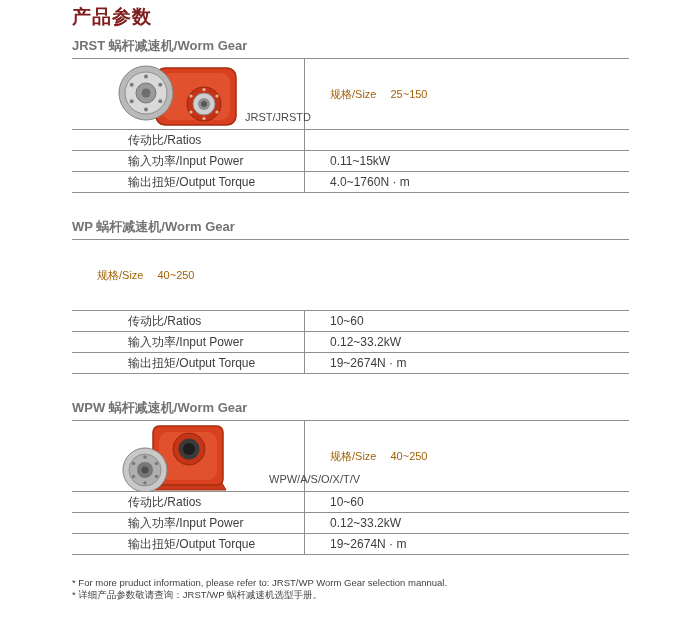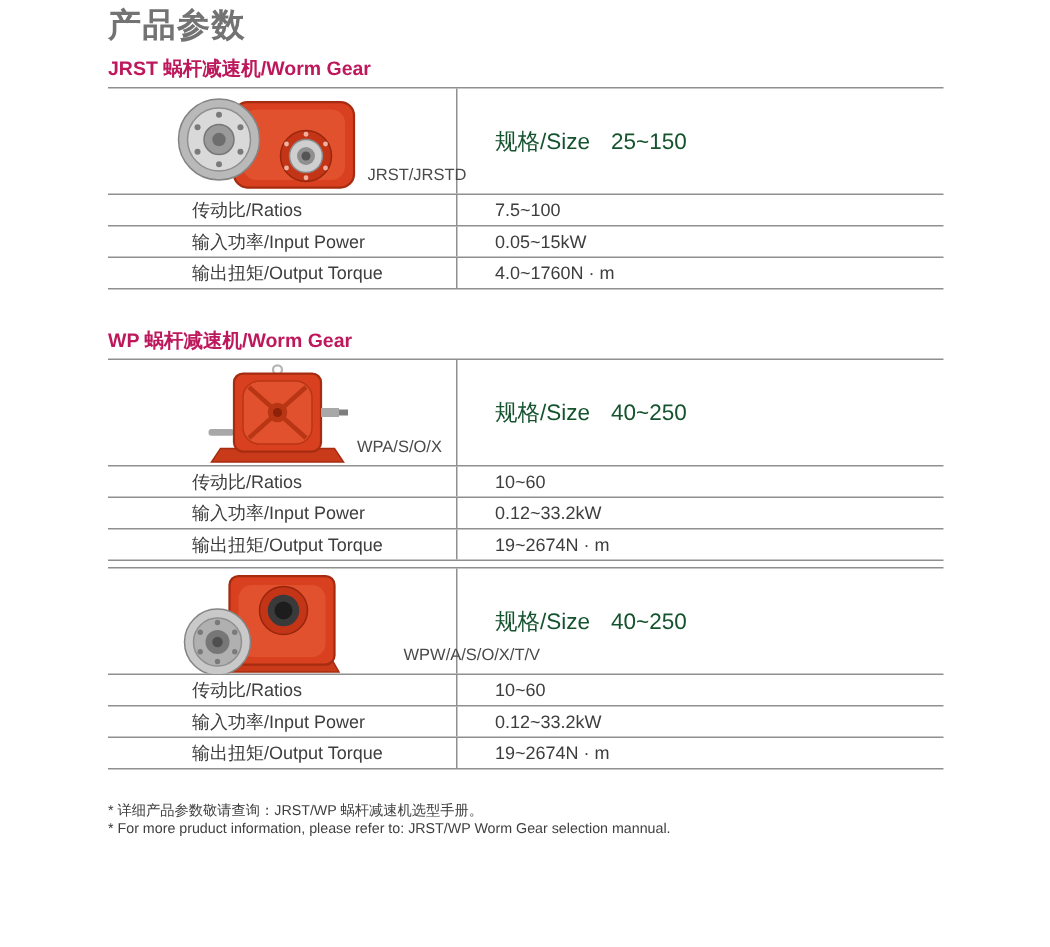--- a/index.html
+++ b/index.html
@@ -7,34 +7,34 @@
     width:700px;height:631px;
     background:#ffffff;
     font-family:"Liberation Sans", sans-serif;
     color:#3d3d3d;
     overflow:hidden;
   }
   .content{width:557px;margin-left:72px;}
 
   .page-title-zh{
     margin:7px 0 0 0;
-    font-size:22px;line-height:20px;
-    font-weight:bold;color:#737373;
+    font-size:19px;line-height:20px;
+    font-weight:bold;color:#7f1d1d;
     letter-spacing:1px;
   }
   .page-title-en{
     margin:1px 0 0 0;
     font-size:14.5px;line-height:18px;
     font-weight:normal;color:#2d2d2d;
   }
 
   .section-heading{
     margin:11px 0 0 0;
     font-size:13px;line-height:16px;
-    font-weight:bold;color:#be185d;
+    font-weight:bold;color:#737373;
   }
   .section + .section .section-heading{margin-top:26px;}
   .section-wpw .section-heading{margin-top:28px;}
 
   .spec-table{
     margin-top:4px;
     border-top:1px solid #8f8f8f;
     border-bottom:1px solid #8f8f8f;
     width:557px;
   }
@@ -54,21 +54,21 @@
   .image-row{height:70px;}
   .image-row .cell-left{
     align-items:flex-start;
     padding:0;
   }
   .data-row{height:20px;font-size:12px;}
   .data-row .cell-left{padding-left:56px;width:176px;}
   .label{color:#3d3d3d;}
   .value{color:#3d3d3d;}
 
-  .size-line{font-size:15px;color:#14532d;}
+  .size-line{font-size:11px;color:#a16207;}
   .size-value{margin-left:14px;}
 
   .product-figure{display:flex;align-items:flex-end;height:70px;}
   .figure-jrst{margin-left:46px;}
   .figure-wp{margin-left:66px;}
   .figure-wpw{margin-left:46px;gap:28px;}
   .img-caption{
     font-size:11px;color:#4a4a4a;
     margin:0 0 6px 5px;white-space:nowrap;
   }
@@ -121,54 +121,36 @@
           </div>
         </div>
         <div class="cell-right">
           <span class="size-line">
             <span>规格/Size</span><span class="size-value">25~150</span>
           </span>
         </div>
       </div>
       <div class="row data-row">
         <div class="cell-left label">传动比/Ratios</div>
-        <div class="cell-right value">7.5~100</div>
       </div>
       <div class="row data-row">
         <div class="cell-left label">输入功率/Input Power</div>
-        <div class="cell-right value">0.05~15kW</div>
+        <div class="cell-right value">0.11~15kW</div>
       </div>
       <div class="row data-row">
         <div class="cell-left label">输出扭矩/Output Torque</div>
         <div class="cell-right value">4.0~1760N · m</div>
       </div>
     </div>
   </div>
 
   <div class="section section-wp">
     <h3 class="section-heading">WP 蜗杆减速机/Worm Gear</h3>
     <div class="spec-table">
       <div class="row image-row">
-        <div class="cell-left">
-          <div class="product-figure figure-wp">
-            <svg width="95" height="68" viewBox="0 0 95 68">
-              <circle cx="47" cy="4.5" r="3" fill="none" stroke="#b5b5b5" stroke-width="1.5"></circle>
-              <rect x="1" y="44" width="17" height="4.5" rx="2" fill="#a8a8a8"></rect>
-              <path d="M9,57 L85,57 L91,66 L3,66 Z" fill="#c93a1a" stroke="#a52c10"></path>
-              <rect x="18" y="7" width="58" height="52" rx="6" fill="#d8401f" stroke="#a52c10" stroke-width="1.5"></rect>
-              <rect x="24" y="12" width="46" height="42" rx="11" fill="#e1512e" stroke="#b93615"></rect>
-              <path d="M28,16 L66,50 M66,16 L28,50" stroke="#b93615" stroke-width="3" fill="none"></path>
-              <circle cx="47" cy="33" r="6.5" fill="#b93615"></circle>
-              <circle cx="47" cy="33" r="3" fill="#8f2108"></circle>
-              <rect x="76" y="30" width="12" height="6" fill="#a8a8a8"></rect>
-              <rect x="88" y="31" width="6" height="4" fill="#7e7e7e"></rect>
-            </svg>
-            <span class="img-caption">WPA/S/O/X</span>
-          </div>
-        </div>
         <div class="cell-right">
           <span class="size-line">
             <span>规格/Size</span><span class="size-value">40~250</span>
           </span>
         </div>
       </div>
       <div class="row data-row">
         <div class="cell-left label">传动比/Ratios</div>
         <div class="cell-right value">10~60</div>
       </div>
@@ -177,20 +159,21 @@
         <div class="cell-right value">0.12~33.2kW</div>
       </div>
       <div class="row data-row">
         <div class="cell-left label">输出扭矩/Output Torque</div>
         <div class="cell-right value">19~2674N · m</div>
       </div>
     </div>
   </div>
 
   <div class="section section-wpw">
+    <h3 class="section-heading">WPW 蜗杆减速机/Worm Gear</h3>
     <div class="spec-table">
       <div class="row image-row">
         <div class="cell-left">
           <div class="product-figure figure-wpw">
             <svg width="118" height="68" viewBox="0 0 118 68">
               <path d="M40,60 L104,60 L108,67 L36,67 Z" fill="#c93a1a" stroke="#a52c10"></path>
               <rect x="35" y="3" width="70" height="59" rx="6" fill="#d8401f" stroke="#a52c10" stroke-width="1.5"></rect>
               <rect x="41" y="9" width="58" height="48" rx="9" fill="#e1512e"></rect>
               <circle cx="71" cy="26" r="16" fill="#c33516" stroke="#98260c"></circle>
               <circle cx="71" cy="26" r="10.5" fill="#3a3a3a"></circle>
@@ -224,17 +207,17 @@
         <div class="cell-right value">0.12~33.2kW</div>
       </div>
       <div class="row data-row">
         <div class="cell-left label">输出扭矩/Output Torque</div>
         <div class="cell-right value">19~2674N · m</div>
       </div>
     </div>
   </div>
 
   <div class="footer">
+    <p>* For more pruduct information, please refer to: JRST/WP Worm Gear selection mannual.</p>
     <p>* 详细产品参数敬请查询：JRST/WP 蜗杆减速机选型手册。</p>
-    <p>* For more pruduct information, please refer to: JRST/WP Worm Gear selection mannual.</p>
   </div>
 
 </div>
 
 </body></html>

